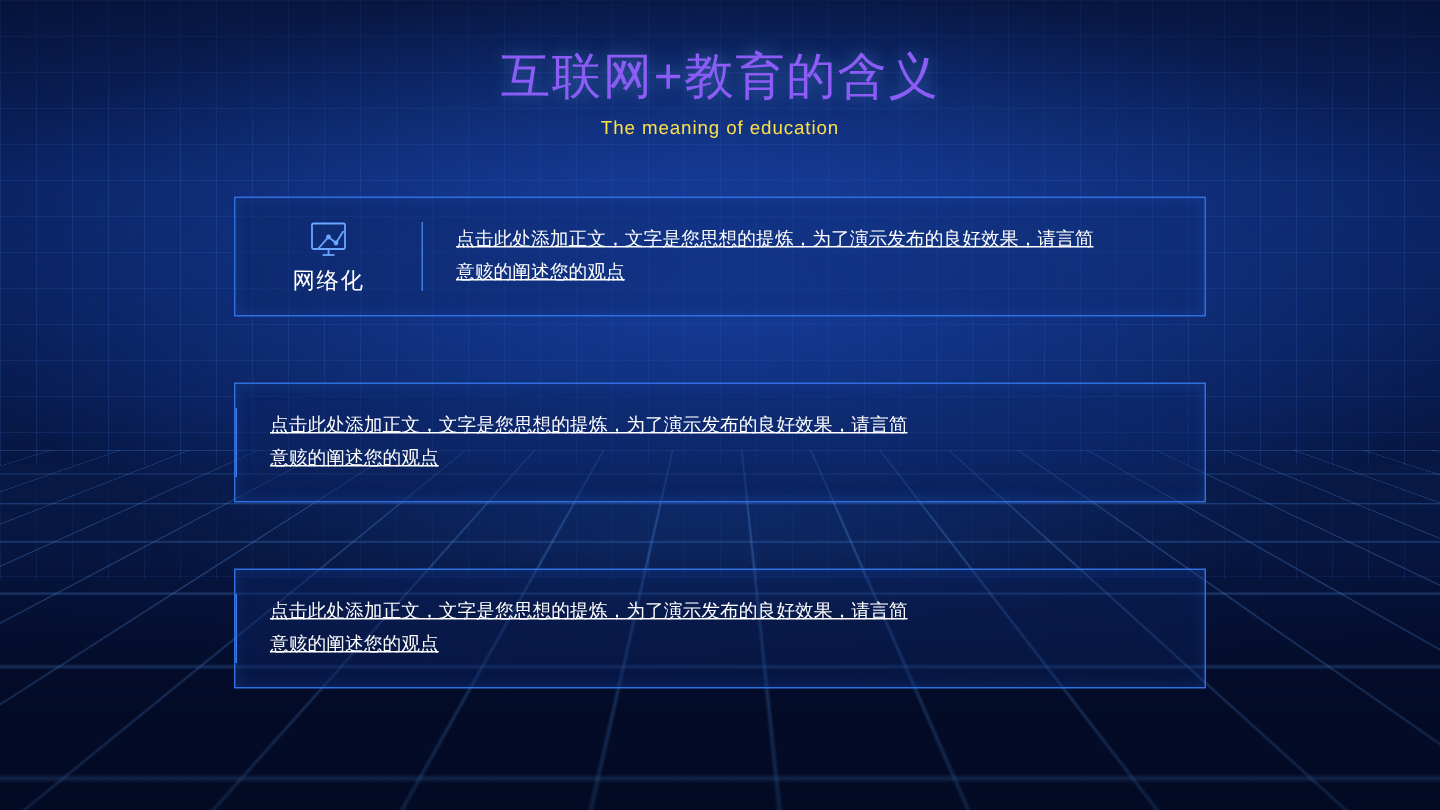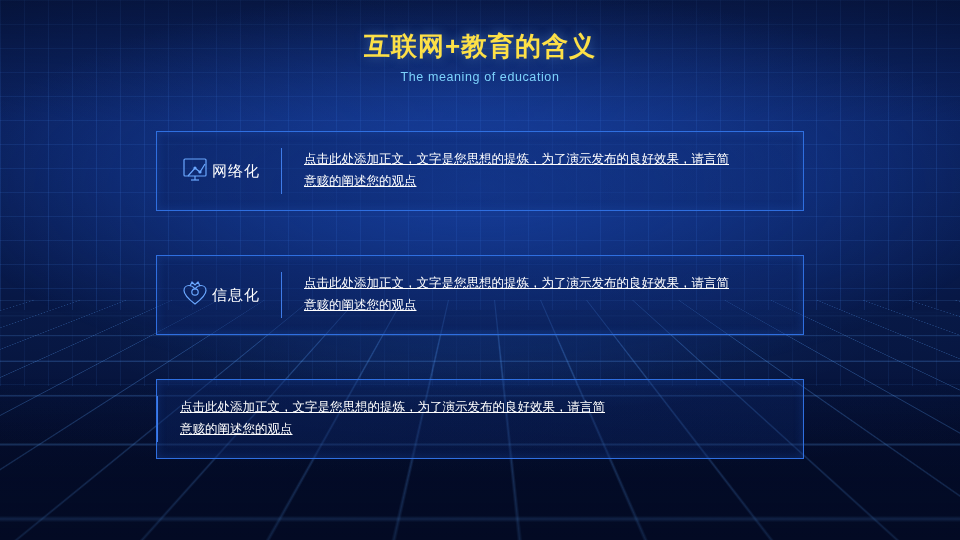--- a/index.html
+++ b/index.html
@@ -72,30 +72,30 @@
 
   
   .header {
     position: absolute;
     top: 30px;
     left: 0;
     width: 100%;
     text-align: center;
   }
   .title {
-    color: #fde047;
-    font-size: 26px;
-    font-weight: bold;
+    color: #8b5cf6;
+    font-size: 33px;
+    font-weight: normal;
     letter-spacing: 1px;
     line-height: 1.25;
     text-shadow: 0 0 12px rgba(110,175,255,0.45);
   }
   .subtitle {
     margin-top: 7px;
-    color: #7dd3fc;
+    color: #fde047;
     font-size: 12.5px;
     letter-spacing: 0.6px;
   }
 
   
   .cards {
     position: absolute;
     left: 0;
     top: 131px;
     width: 100%;
@@ -111,21 +111,21 @@
     display: flex;
     align-items: center;
     box-sizing: border-box;
   }
   .card:last-child { margin-bottom: 0; }
 
   .card-left {
     width: 124px;
     height: 100%;
     display: flex;
-    flex-direction: row;
+    flex-direction: column;
     align-items: center;
     justify-content: center;
     flex: none;
   }
   .card-icon {
     width: 34px;
     height: 30px;
     display: flex;
     align-items: center;
     justify-content: center;
@@ -186,30 +186,20 @@
         <span class="card-label">网络化</span>
       </div>
       <div class="divider"></div>
       <div class="card-body">
         <p>点击此处添加正文，文字是您思想的提炼，为了演示发布的良好效果，请言简</p>
         <p>意赅的阐述您的观点</p>
       </div>
     </div>
 
     <div class="card">
-      <div class="card-left">
-        <span class="card-icon">
-          <svg width="30" height="28" viewBox="0 0 30 28" fill="none" stroke="#6ba8ff" stroke-width="1.2">
-            <path d="M15 24 C7 18 4 14 4 10.5 C4 7.5 6.3 5.5 9 5.5 C11 5.5 13.3 6.6 15 9 C16.7 6.6 19 5.5 21 5.5 C23.7 5.5 26 7.5 26 10.5 C26 14 23 18 15 24 Z"></path>
-            <path d="M10 6 L12 2 L15 5 L18 2 L20 6"></path>
-            <circle cx="15" cy="12" r="3.2"></circle>
-          </svg>
-        </span>
-        <span class="card-label">信息化</span>
-      </div>
       <div class="divider"></div>
       <div class="card-body">
         <p>点击此处添加正文，文字是您思想的提炼，为了演示发布的良好效果，请言简</p>
         <p>意赅的阐述您的观点</p>
       </div>
     </div>
 
     <div class="card">
       <div class="divider"></div>
       <div class="card-body">

